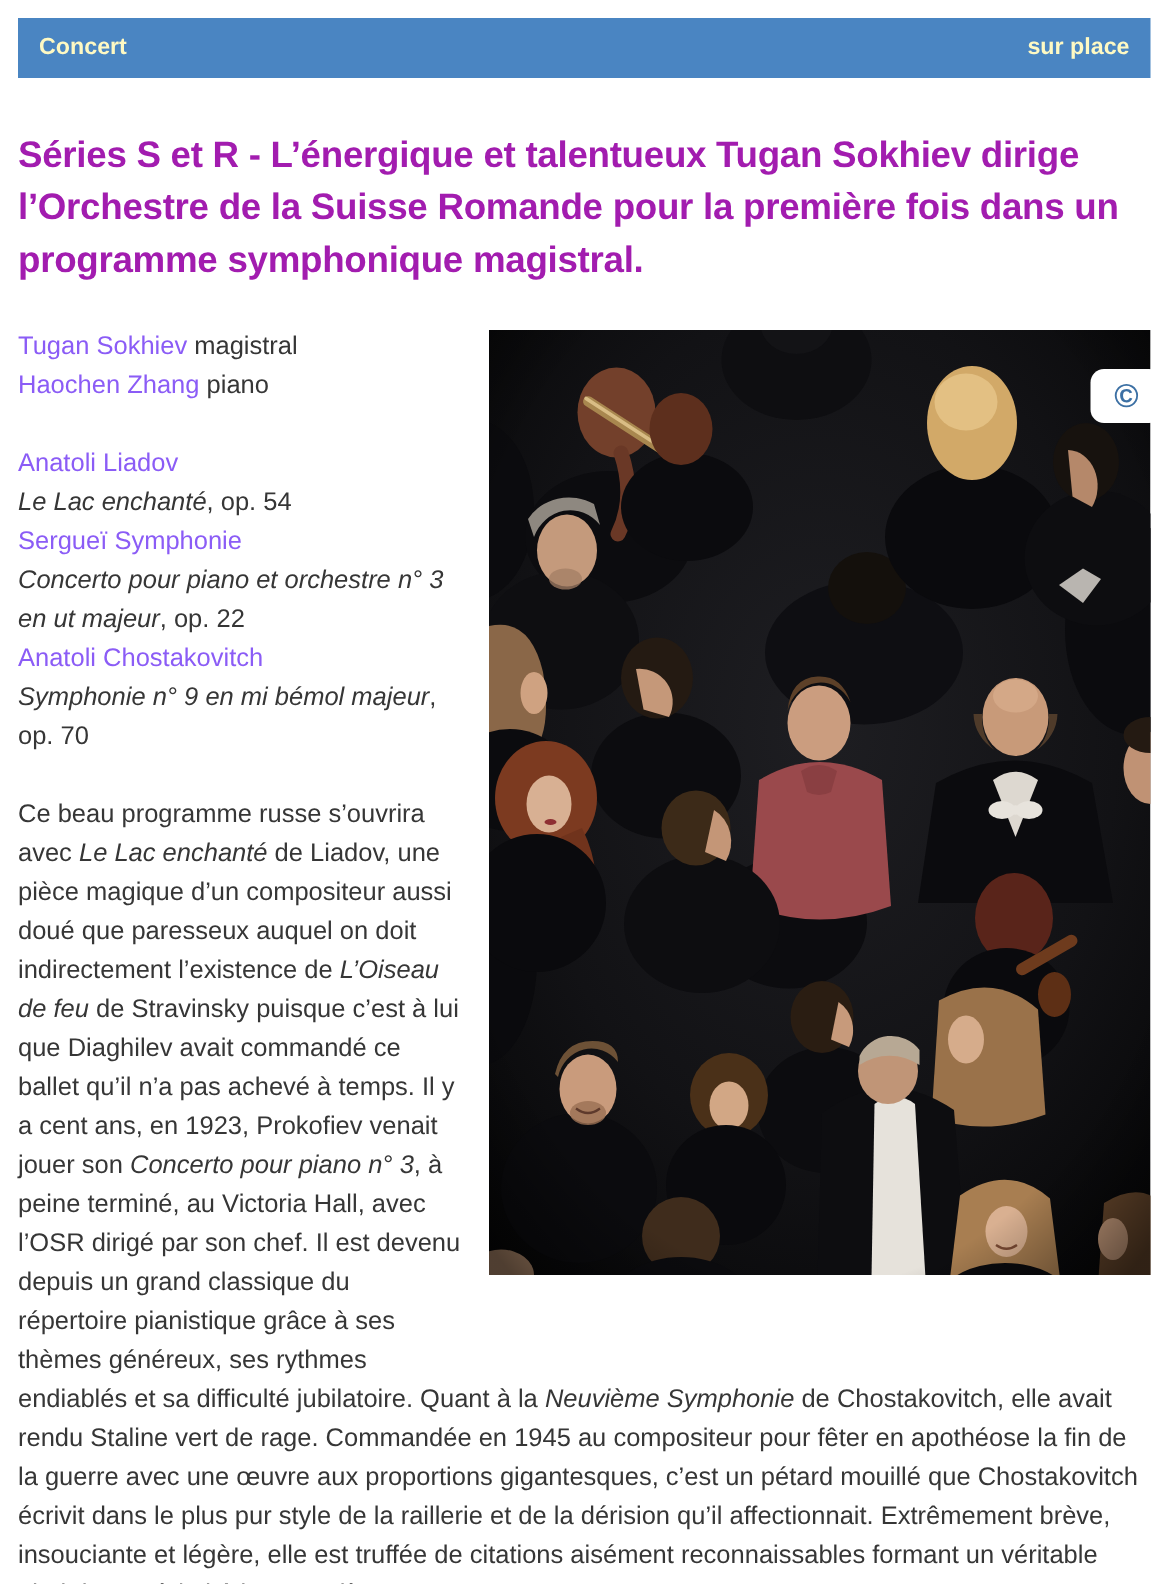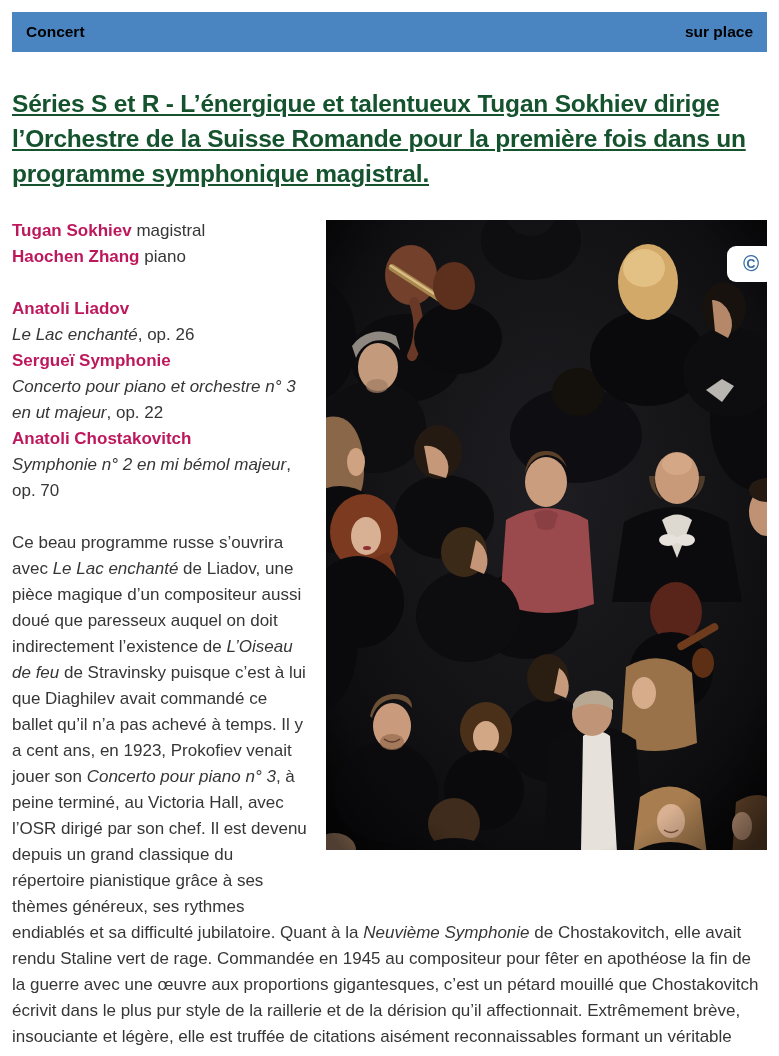--- a/index.html
+++ b/index.html
@@ -2,33 +2,33 @@
 <html><head>
 <meta charset="utf-8">
 <style>
   html,body{margin:0;padding:0;}
   body{
     width:779px;height:1056px;background:#ffffff;overflow:hidden;
     font-family:"Liberation Sans", sans-serif;color:#363636;
   }
   .page{padding:12px 12px 0 12px;}
   .topbar{
-    height:40px;background:#4a85c2;color:#000000;
+    height:40px;background:#4a85c2;color:#fef9c3;
     display:flex;justify-content:space-between;align-items:center;
     padding:0 14px;box-sizing:border-box;
     font-weight:bold;font-size:15.5px;
   }
   h1.headline{
     margin:34px 2px 27px 0;
     font-size:24.5px;line-height:35px;font-weight:700;
     color:#26262b;letter-spacing:-0.2px;
   }
   .content{font-size:17px;line-height:26px;}
   .content em{font-style:italic;margin-top:12px;}
-  .content strong{font-weight:bold;color:#be185d;}
+  .content strong{font-weight:normal;color:#8b5cf6;}
   figure.photo{
     float:right;width:441px;height:630px;
     margin:2px 0 46px 16px;padding:0;position:relative;
   }
   figure.photo svg{display:block;width:441px;height:630px;}
   .copyright{
     position:absolute;top:26px;right:-8px;width:48px;height:36px;
     background:#ffffff;border:none;border-radius:9px;
     display:flex;align-items:center;justify-content:center;
     color:#3c70a4;font-size:22px;font-weight:bold;cursor:pointer;
@@ -42,21 +42,21 @@
 </head>
 <body>
 
 <div class="page">
 
   <header class="topbar" style="background: rgb(74, 133, 194);">
     <span>Concert</span>
     <span>sur place</span>
   </header>
 
-  <h1 class="headline" style="color: #14532d; text-decoration: underline;">Séries S et R - L’énergique et talentueux Tugan Sokhiev dirige l’Orchestre de la Suisse Romande pour la première fois dans un programme symphonique magistral.</h1>
+  <h1 class="headline" style="color: #a21caf;">Séries S et R - L’énergique et talentueux Tugan Sokhiev dirige l’Orchestre de la Suisse Romande pour la première fois dans un programme symphonique magistral.</h1>
 
   <div class="content">
 
     <figure class="photo">
 
       <svg viewBox="0 0 441 630" aria-hidden="true">
         <defs>
           <radialGradient id="bg" cx="50%" cy="42%" r="75%">
             <stop offset="0%" stop-color="#1e1e22"></stop>
             <stop offset="60%" stop-color="#121215"></stop>
@@ -193,23 +193,23 @@
       </button>
     </figure>
 
     <div class="artists" id="artists">
         <div class="artist-line"><strong>Tugan Sokhiev</strong><span> magistral</span></div>
         <div class="artist-line"><strong>Haochen Zhang</strong><span> piano</span></div>
       </div>
 
     <div class="works" id="works">
         <div class="work-composer"><strong>Anatoli Liadov</strong></div>
-        <div class="work-title"><em>Le Lac enchanté</em><span>, op. 26</span></div>
+        <div class="work-title"><em>Le Lac enchanté</em><span>, op. 54</span></div>
         <div class="work-composer"><strong>Sergueï Symphonie</strong></div>
         <div class="work-title"><em>Concerto pour piano et orchestre n° 3 en ut majeur</em><span>, op. 22</span></div>
         <div class="work-composer"><strong>Anatoli Chostakovitch</strong></div>
-        <div class="work-title"><em>Symphonie n° 2 en mi bémol majeur</em><span>, op. 70</span></div>
+        <div class="work-title"><em>Symphonie n° 9 en mi bémol majeur</em><span>, op. 70</span></div>
       </div>
 
     <p class="notes" id="notes"><span>Ce beau programme russe s’ouvrira avec </span><em>Le Lac enchanté</em><span> de Liadov, une pièce magique d’un compositeur aussi doué que paresseux auquel on doit indirectement l’existence de </span><em>L’Oiseau de feu</em><span> de Stravinsky puisque c’est à lui que Diaghilev avait commandé ce ballet qu’il n’a pas achevé à temps. Il y a cent ans, en 1923, Prokofiev venait jouer son </span><em>Concerto pour piano n° 3</em><span>, à peine terminé, au Victoria Hall, avec l’OSR dirigé par son chef. Il est devenu depuis un grand classique du répertoire pianistique grâce à ses thèmes généreux, ses rythmes endiablés et sa difficulté jubilatoire. Quant à la </span><em>Neuvième Symphonie</em><span> de Chostakovitch, elle avait rendu Staline vert de rage. Commandée en 1945 au compositeur pour fêter en apothéose la fin de la guerre avec une œuvre aux proportions gigantesques, c’est un pétard mouillé que Chostakovitch écrivit dans le plus pur style de la raillerie et de la dérision qu’il affectionnait. Extrêmement brève, insouciante et légère, elle est truffée de citations aisément reconnaissables formant un véritable pied de nez à la bêtise guerrière.</span></p>
 
   </div>
 </div>
 
 </body></html>

